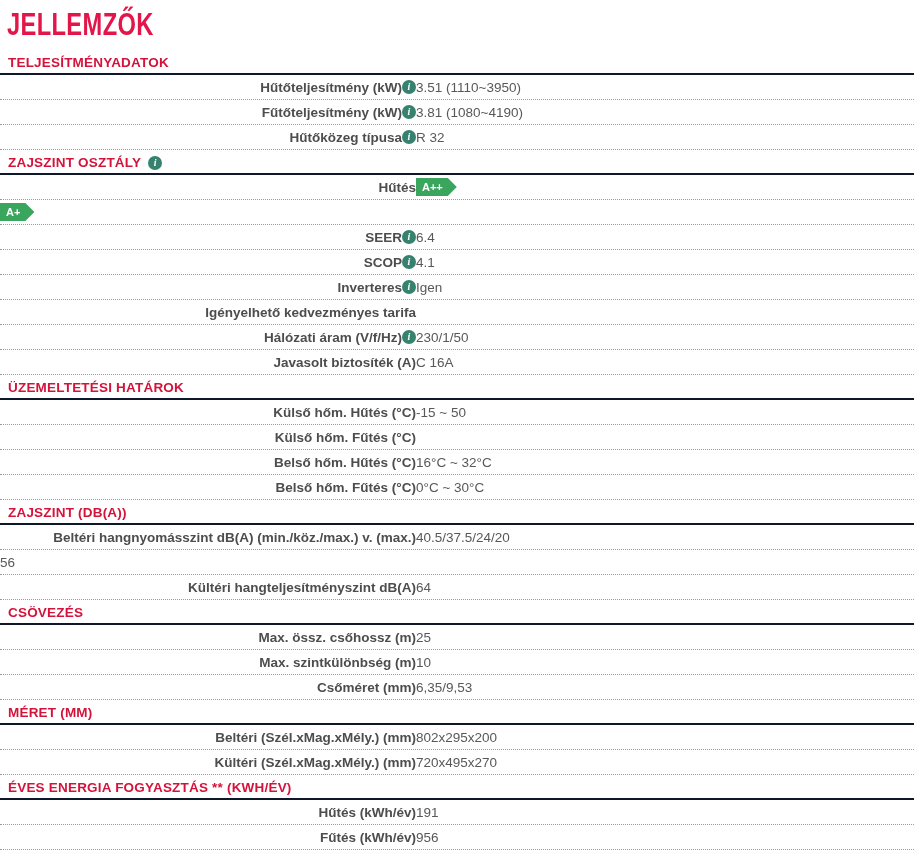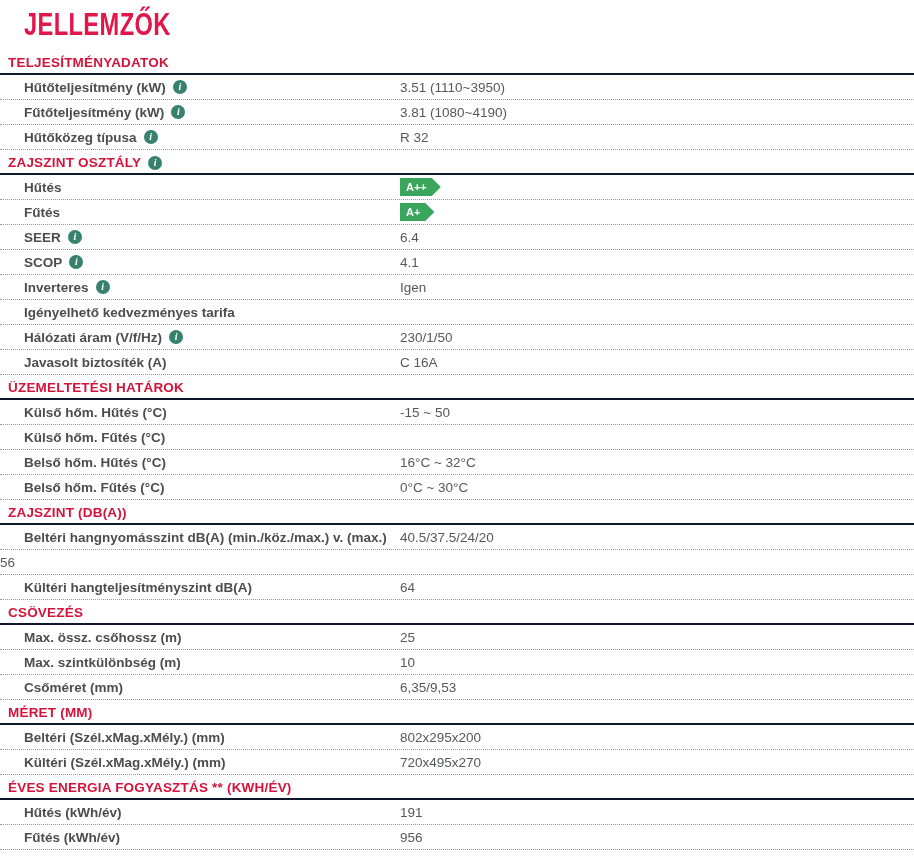--- a/index.html
+++ b/index.html
@@ -10,21 +10,21 @@
   body {
     width: 914px;
     height: 856px;
     overflow: hidden;
     font-family: "Liberation Sans", sans-serif;
   }
   .page {
     padding-top: 8px;
   }
   h1.page-title {
-    margin: 0 8px 10px 24px;
+    margin: 0 8px 10px 7px;
     font-size: 32px;
     line-height: 32px;
     color: #e3164a;
     font-weight: 700;
     white-space: nowrap;
   }
   h1.page-title .condensed {
     display: inline-block;
     transform: scaleX(0.74);
     transform-origin: left center;
@@ -42,28 +42,28 @@
     letter-spacing: 0.2px;
   }
   .row {
     display: flex;
     align-items: center;
     height: 24px;
     border-bottom: 1px dotted #9b9b9b;
   }
   .cell-label {
     flex: 0 0 376px;
-    padding-left: 24px;
+    padding-left: 40px;
     display: flex;
     align-items: center;
-    gap: 7px;
     font-weight: 700;
     color: #4d4d4e;
     font-size: 13.5px;
     white-space: nowrap;
+    justify-content: flex-end;
   }
   .cell-value {
     flex: 1;
     color: #57585a;
     font-size: 13.5px;
     white-space: nowrap;
   }
   .info {
     flex: 0 0 auto;
     width: 14px;
@@ -129,23 +129,20 @@
           <span>ZAJSZINT OSZTÁLY</span>
           <span class="info">i</span>
         </div>
         <div class="row">
           <div class="cell-label">
             <span>Hűtés</span>
           </div>
           <div class="cell-value"><span class="badge">A++</span></div>
         </div>
         <div class="row">
-          <div class="cell-label">
-            <span>Fűtés</span>
-          </div>
           <div class="cell-value"><span class="badge">A+</span></div>
         </div>
         <div class="row">
           <div class="cell-label">
             <span>SEER</span>
             <span class="info">i</span>
           </div>
           <div class="cell-value">6.4</div>
         </div>
         <div class="row">

